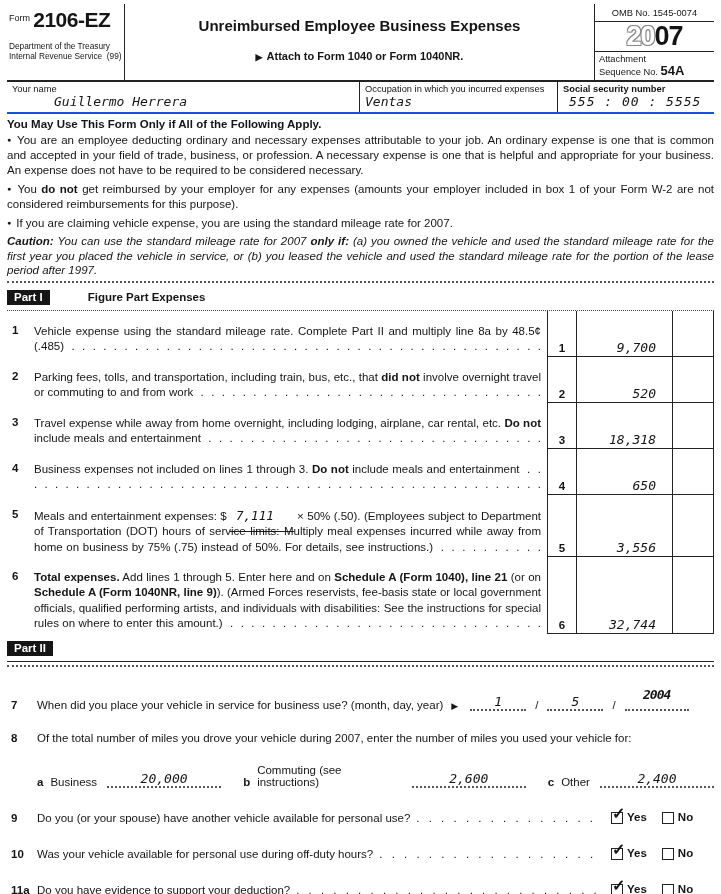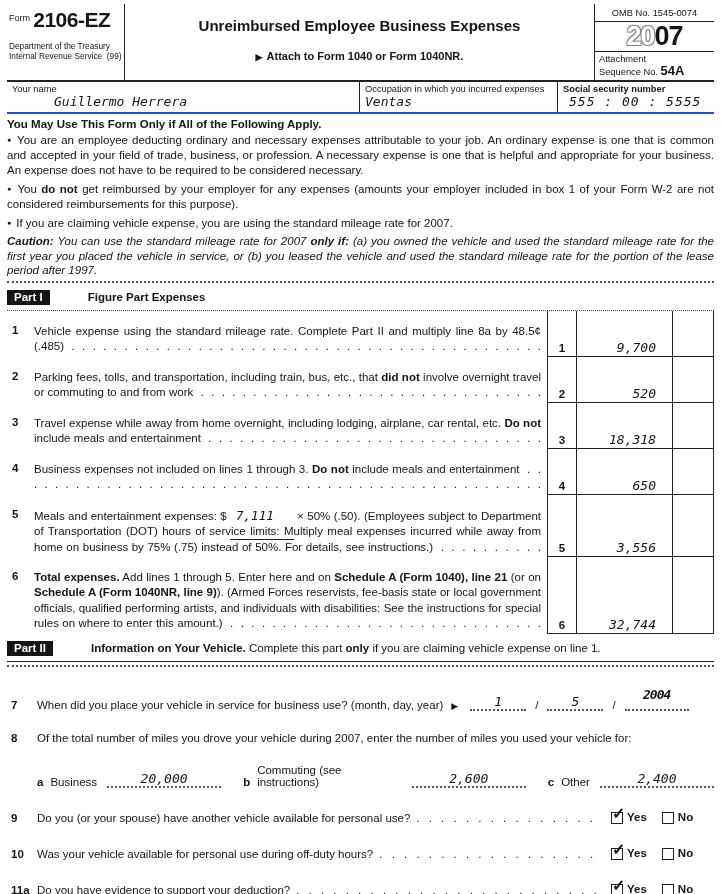--- a/index.html
+++ b/index.html
@@ -57,21 +57,21 @@
   
   .expenses { border-top: 1.5px dotted #444; }
   .exp-row { display: flex; }
   .exp-desc { flex: 1; display: flex; padding: 13px 6px 0 0; }
   .exp-num { width: 27px; padding-left: 5px; font-weight: 700; }
   .exp-text { flex: 1; text-align: justify; line-height: 15.5px; overflow: hidden; }
   .h2 { height: 33px; } .h3 { height: 49px; } .h4 { height: 64px; }
   .seg-b { font-weight: 700; }
   .seg-i { font-style: italic; }
   .seg-hw { font-family: "DejaVu Sans Mono", monospace; font-style: italic; font-size: 12.5px; }
-  .seg-ul { border-bottom: 1px solid #222; padding: 0 20px 16px 6px; }
+  .seg-ul { border-bottom: 1px solid #222; padding: 0 20px 8px 6px; }
   .trail::after {
     content: " .  .  .  .  .  .  .  .  .  .  .  .  .  .  .  .  .  .  .  .  .  .  .  .  .  .  .  .  .  .  .  .  .  .  .  .  .  .  .  .  .  .  .  .  .  .  .  .  .  .  .  .  .  .  .  .  .  .  .  .";
     word-spacing: 4px;
   }
   .exp-numcol { width: 30px; border-left: 1px solid #222; border-right: 1px solid #222; border-bottom: 1px solid #222;
     display: flex; align-items: flex-end; justify-content: center; font-weight: 700; padding-bottom: 2px; }
   .exp-amount { width: 96px; border-right: 1px solid #222; border-bottom: 1px solid #222;
     display: flex; align-items: flex-end; justify-content: flex-end; padding: 0 16px 1px 0; }
   .exp-cents { width: 41px; border-right: 1px solid #222; border-bottom: 1px solid #222; }
 
@@ -232,21 +232,20 @@
       <div class="exp-amount">
           <span class="hw">32,744</span>
         </div>
       <div class="exp-cents"></div>
     </div>
 
   </div>
 
   <div class="part-heading">
     <span class="part-badge">Part II</span>
-    <span class="part2-text"><span class="seg-b">Information on Your Vehicle.</span><span> Complete this part </span><span class="seg-b">only</span><span> if you are claiming vehicle expense on line 1.</span></span>
   </div>
   <div class="hr-solid"></div>
   <div class="hr-dotted"></div>
 
   <div class="p2row line7">
     <span class="qnum">7</span>
     <span class="qtext">When did you place your vehicle in service for business use? (month, day, year)</span>
     <span class="attach-arrow" style="margin:0 10px 0 8px;">▶</span>
     <span class="dfield hw">1</span>
     <span class="dsep">/</span>

